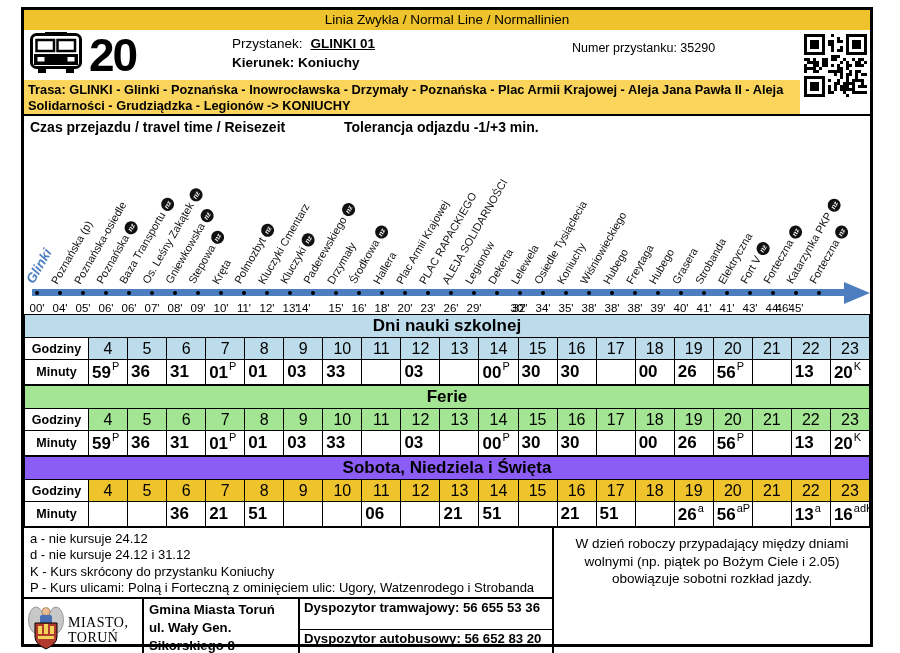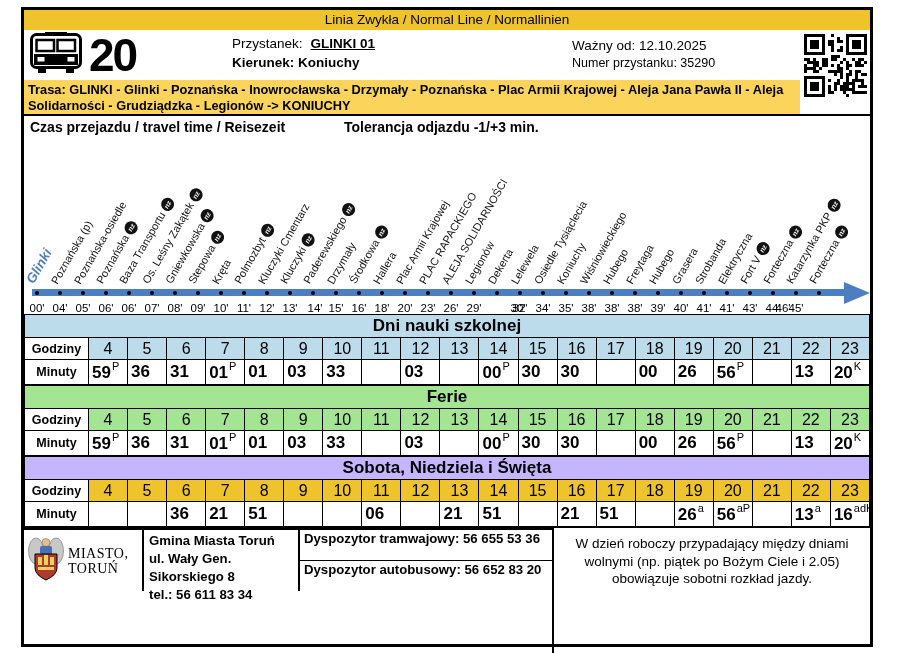--- a/index.html
+++ b/index.html
@@ -82,21 +82,20 @@
           </span>
           <span class="line-number">20</span>
         </div>
         <div class="h-mid">
           <div class="l1">
             <span>Przystanek:</span><span class="stop-name">GLINKI 01</span>
           </div>
           <div class="l2">Kierunek: Koniuchy</div>
         </div>
         <div class="h-right">
-          <div class="l1">Ważny od: 12.10.2025</div>
           <div class="l2">Numer przystanku: 35290</div>
         </div>
       </div>
       <div class="trasa">
         <span>Trasa: GLINKI - Glinki - Poznańska - Inowrocławska - Drzymały - Poznańska - Plac Armii Krajowej - Aleja Jana Pawła II - Aleja Solidarności - Grudziądzka - Legionów -&gt; KONIUCHY</span>
       </div>
     </div>
     <div class="qr-zone">
       <svg width="63" height="63" viewBox="0 0 63 63">
           <rect x="0" y="0" width="63" height="63" fill="#fff"></rect>
@@ -270,21 +269,21 @@
       <div class="dot" style="left: 218px;"></div>
       <div class="stop-time" style="left: 205px;">11'</div>
       <div class="stop-label" style="left: 242px;"><span>Kluczyki Cmentarz</span></div>
       <div class="dot" style="left: 241px;"></div>
       <div class="stop-time" style="left: 228px;">12'</div>
       <div class="stop-label" style="left: 265px;"><span>Kluczyki</span><span class="nz">nz</span></div>
       <div class="dot" style="left: 264px;"></div>
       <div class="stop-time" style="left: 251px;">13'</div>
       <div class="stop-label" style="left: 288px;"><span>Paderewskiego</span><span class="nz">nz</span></div>
       <div class="dot" style="left: 287px;"></div>
-      <div class="stop-time" style="left: 276px; margin-top: 40px;">14'</div>
+      <div class="stop-time" style="left: 264px; margin-top: 40px;">14'</div>
       <div class="stop-label" style="left: 311px;"><span>Drzymały</span></div>
       <div class="dot" style="left: 310px;"></div>
       <div class="stop-time" style="left: 297px;">15'</div>
       <div class="stop-label" style="left: 334px;"><span>Środkowa</span><span class="nz">nz</span></div>
       <div class="dot" style="left: 333px;"></div>
       <div class="stop-time" style="left: 320px;">16'</div>
       <div class="stop-label" style="left: 357px;"><span>Hallera</span></div>
       <div class="dot" style="left: 356px;"></div>
       <div class="stop-time" style="left: 343px;">18'</div>
       <div class="stop-label" style="left: 380px;"><span>Plac Armii Krajowej</span></div>
@@ -518,21 +517,21 @@
           <col>
           <col>
           <col>
           <col>
           <col>
           <col>
           <col>
         </colgroup>
         <tbody>
           <tr>
-            <td colspan="21" class="tt-title" style="background: #c4b5fd;">Sobota, Niedziela i Święta</td>
+            <td colspan="21" class="tt-title" style="background: #8b5cf6;">Sobota, Niedziela i Święta</td>
           </tr>
           <tr>
             <td class="lbl">Godziny</td>
             <td class="hour" style="background: rgb(239, 195, 43);">4</td>
             <td class="hour" style="background: rgb(239, 195, 43);">5</td>
             <td class="hour" style="background: rgb(239, 195, 43);">6</td>
             <td class="hour" style="background: rgb(239, 195, 43);">7</td>
             <td class="hour" style="background: rgb(239, 195, 43);">8</td>
             <td class="hour" style="background: rgb(239, 195, 43);">9</td>
             <td class="hour" style="background: rgb(239, 195, 43);">10</td>
@@ -572,20 +571,26 @@
             <td class="min"></td>
             <td class="min"><span class="mv">13</span><sup>a</sup></td>
             <td class="min"><span class="mv">16</span><sup>adK</sup></td>
           </tr>
         </tbody>
       </table>
     </div>
 
   <div class="footer">
     <div class="f-left">
+      <div class="notes">
+        <div>a - nie kursuje 24.12</div>
+        <div>d - nie kursuje 24.12 i 31.12</div>
+        <div>K - Kurs skrócony do przystanku Koniuchy</div>
+        <div>P - Kurs ulicami: Polną i Forteczną z ominięciem ulic: Ugory, Watzenrodego i Strobanda</div>
+      </div>
       <div class="org">
         <div class="logo-cell">
           <span>
             <svg width="36" height="46" viewBox="0 0 36 46">
               <ellipse cx="8" cy="15" rx="7.5" ry="13" fill="#c8c8c8" stroke="#8a8a8a" stroke-width="0.8"></ellipse>
               <ellipse cx="28" cy="15" rx="7.5" ry="13" fill="#c8c8c8" stroke="#8a8a8a" stroke-width="0.8"></ellipse>
               <circle cx="18" cy="6.5" r="4" fill="#e9bd8f" stroke="#8a6a4a" stroke-width="0.6"></circle>
               <rect x="12" y="10" width="12" height="9" rx="2" fill="#4a6fb5"></rect>
               <path d="M7,18 h22 v14 q0 7 -11 12 q-11 -5 -11 -12 z" fill="#b03a2e" stroke="#000" stroke-width="1"></path>
               <rect x="10" y="21" width="4" height="8" fill="#f2d25a"></rect>

